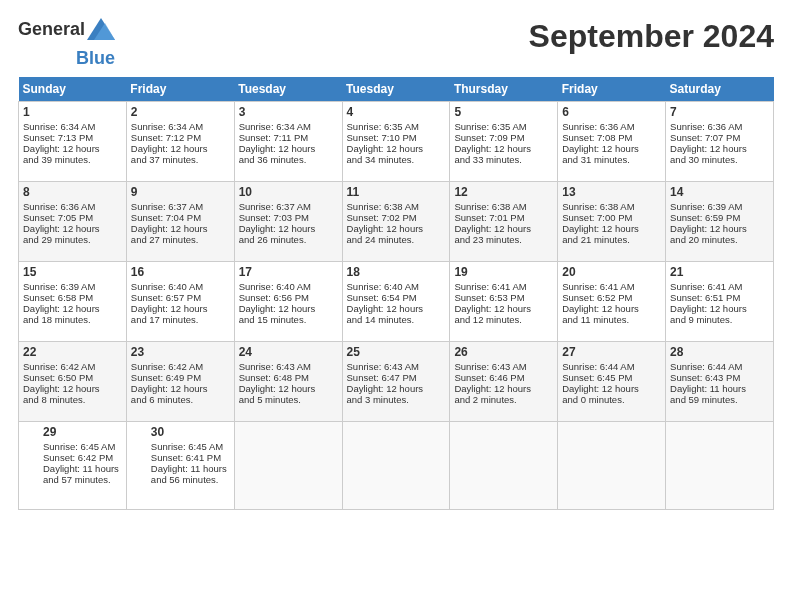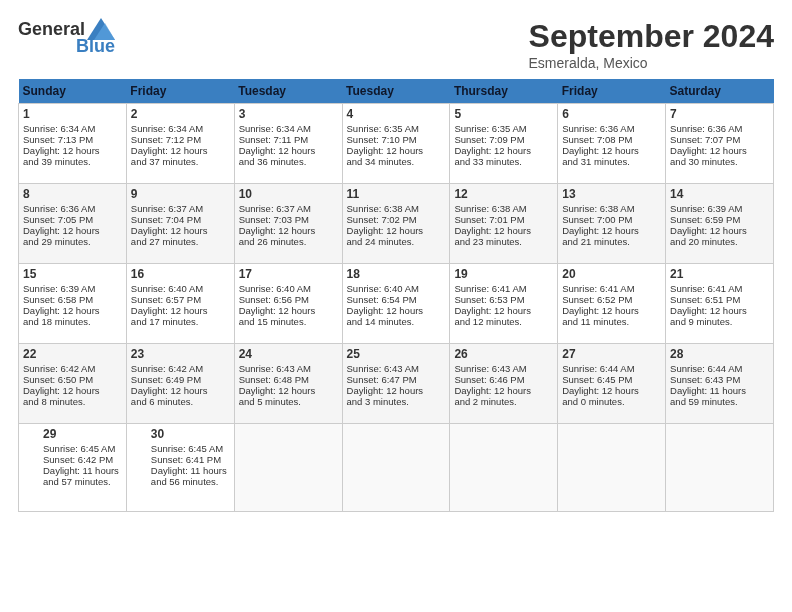--- a/index.html
+++ b/index.html
@@ -50,21 +50,21 @@
       font-size: 14px;
       color: #555;
     }
     table {
       width: 100%;
       border-collapse: collapse;
       table-layout: fixed;
     }
     .day-header {
       background-color: #3a7fc1;
-      color: #0f172a;
+      color: #ffffff;
       font-size: 12px;
       font-weight: bold;
       padding: 5px 4px;
       text-align: left;
     }
     td {
       border: 1px solid #ccc;
       vertical-align: top;
       padding: 3px 4px;
       font-size: 9.5px;
@@ -90,34 +90,33 @@
       height: 88px;
       padding-left: 24px;
     }
   </style>
 </head>
 <body>
 
 <div class="page">
   <div class="header">
     <div class="logo">
-      <div style="display:flex;flex-direction:column;align-items:flex-end;">
+      <div style="display:flex;flex-direction:column;align-items:flex-end;gap:12px;">
         <div style="display:flex;align-items:center;">
           <span class="logo-text-general">General</span>
           <svg class="logo-icon" viewBox="0 0 28 22" xmlns="http://www.w3.org/2000/svg">
             <polygon points="0,22 14,0 28,22" fill="#3a7fc1"></polygon>
             <polygon points="7,22 18,5 28,22" fill="#5ba3e0" opacity="0.7"></polygon>
           </svg>
         </div>
         <span class="logo-text-blue" style="margin-top:-4px;">Blue</span>
       </div>
     </div>
     <div class="title-block">
       <div class="month-title">September 2024</div>
-      <div class="subtitle">Esmeralda, Mexico</div>
     </div>
   </div>
 
   <table>
     <thead>
       <tr>
         <th class="day-header">Sunday</th>
         <th class="day-header">Friday</th>
         <th class="day-header">Tuesday</th>
         <th class="day-header">Tuesday</th>

